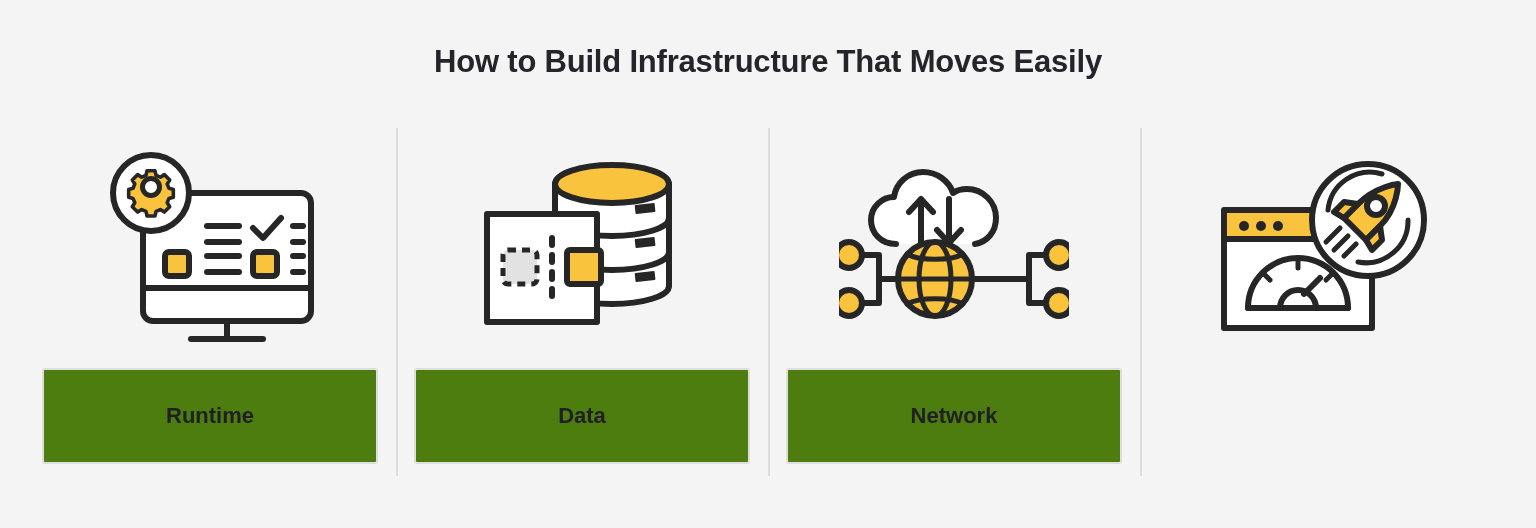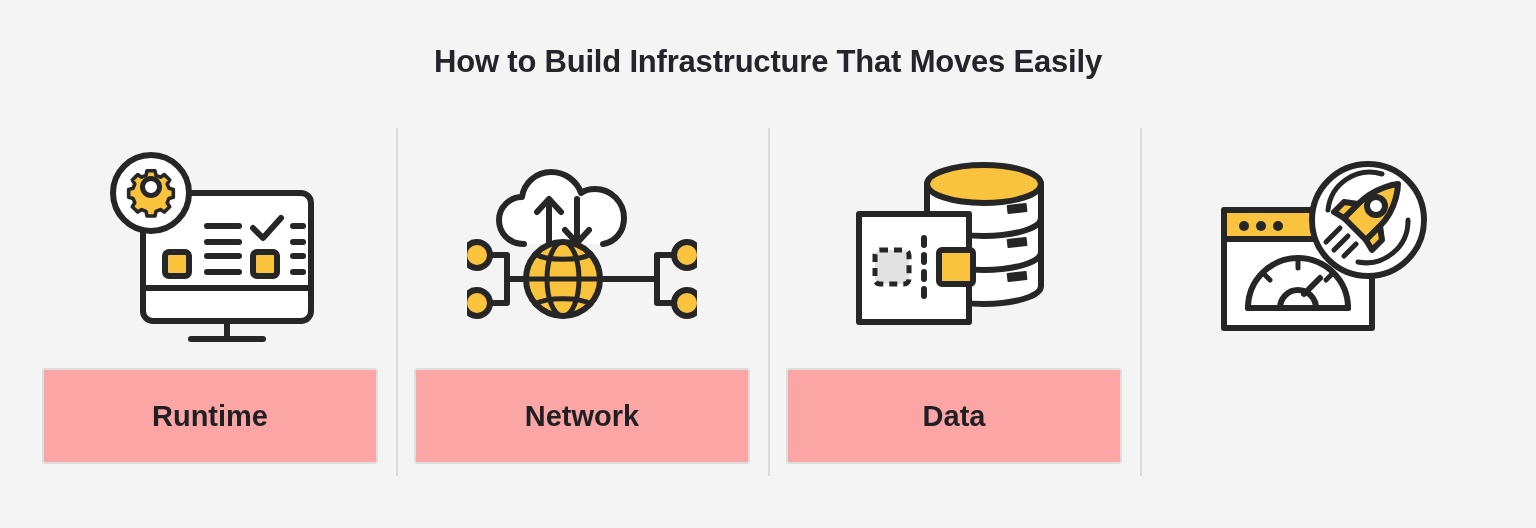--- a/index.html
+++ b/index.html
@@ -74,28 +74,28 @@
     width: 100%;
   }
 
   .icon-wrap svg {
     display: block;
   }
 
   .label-box {
     width: 336px;
     height: 96px;
-    background: #fca5a5;
+    background: #4d7c0f;
     border: 2px solid #dedede;
     border-radius: 3px;
     box-sizing: border-box;
     display: flex;
     align-items: center;
     justify-content: center;
-    font-size: 29px;
+    font-size: 22px;
     font-weight: bold;
     color: #1f1f24;
   }
 </style>
 </head>
 <body>
 
 <div class="infographic">
 
   <div class="title">How to Build Infrastructure That Moves Easily</div>
@@ -134,20 +134,55 @@
           </g>
         </svg>
       </div>
       <div class="label-box">
         <span>Runtime</span>
       </div>
     </div>
 
     <div class="column">
       <div class="icon-wrap">
+        <svg width="210" height="185" viewBox="0 0 210 185">
+          <g stroke="#262626" stroke-width="6" stroke-linecap="round" stroke-linejoin="round">
+
+            <path d="M 78,28 L 78,130 C 78,140 104,148 135,148 C 166,148 192,140 192,130 L 192,28 Z" fill="#ffffff"></path>
+
+            <path d="M 78,62 C 78,72 104,80 135,80 C 166,80 192,72 192,62" fill="none"></path>
+            <path d="M 78,96 C 78,106 104,114 135,114 C 166,114 192,106 192,96" fill="none"></path>
+
+            <ellipse cx="135" cy="28" rx="57" ry="19" fill="#f9c33e"></ellipse>
+          </g>
+
+          <g fill="#262626">
+            <rect x="158" y="48" width="20" height="9" rx="1" transform="rotate(-6 168 52)"></rect>
+            <rect x="158" y="82" width="20" height="9" rx="1" transform="rotate(-6 168 86)"></rect>
+            <rect x="158" y="116" width="20" height="9" rx="1" transform="rotate(-6 168 120)"></rect>
+          </g>
+
+          <g>
+            <rect x="10" y="58" width="110" height="108" fill="#ffffff" stroke="#262626" stroke-width="6" stroke-linejoin="round"></rect>
+
+            <rect x="26" y="94" width="34" height="34" rx="5" fill="#e2e2e2" stroke="#262626" stroke-width="5" stroke-dasharray="8 6"></rect>
+
+            <line x1="75" y1="82" x2="75" y2="142" stroke="#262626" stroke-width="6" stroke-linecap="round" stroke-dasharray="7 10"></line>
+
+            <rect x="90" y="94" width="34" height="34" rx="3" fill="#f9c33e" stroke="#262626" stroke-width="6"></rect>
+          </g>
+        </svg>
+      </div>
+      <div class="label-box">
+        <span>Data</span>
+      </div>
+    </div>
+
+    <div class="column">
+      <div class="icon-wrap">
         <svg width="230" height="165" viewBox="0 0 230 165">
 
           <path d="M 57,78 C 42,78 32,67 32,54 C 32,41 43,31 55,31 C 57,17 69,6 84,6
                    C 98,6 110,15 114,27 C 118,24 123,23 128,23 C 144,23 157,36 157,52
                    C 157,66 148,76 136,78" fill="#ffffff" stroke="#262626" stroke-width="6" stroke-linecap="round" stroke-linejoin="round"></path>
 
           <g stroke="#262626" stroke-width="6" stroke-linecap="round" stroke-linejoin="round" fill="none">
             <line x1="82" y1="78" x2="82" y2="34"></line>
             <polyline points="70,46 82,33 94,46"></polyline>
             <line x1="110" y1="33" x2="110" y2="76"></line>
@@ -176,55 +211,20 @@
             <path d="M 210,89 L 190,89 L 190,113 L 136,113 M 190,113 L 190,137 L 210,137"></path>
           </g>
           <g>
             <circle cx="220" cy="89" r="13" fill="#f9c33e" stroke="#262626" stroke-width="6"></circle>
             <circle cx="220" cy="137" r="13" fill="#f9c33e" stroke="#262626" stroke-width="6"></circle>
           </g>
         </svg>
       </div>
       <div class="label-box">
         <span>Network</span>
-      </div>
-    </div>
-
-    <div class="column">
-      <div class="icon-wrap">
-        <svg width="210" height="185" viewBox="0 0 210 185">
-          <g stroke="#262626" stroke-width="6" stroke-linecap="round" stroke-linejoin="round">
-
-            <path d="M 78,28 L 78,130 C 78,140 104,148 135,148 C 166,148 192,140 192,130 L 192,28 Z" fill="#ffffff"></path>
-
-            <path d="M 78,62 C 78,72 104,80 135,80 C 166,80 192,72 192,62" fill="none"></path>
-            <path d="M 78,96 C 78,106 104,114 135,114 C 166,114 192,106 192,96" fill="none"></path>
-
-            <ellipse cx="135" cy="28" rx="57" ry="19" fill="#f9c33e"></ellipse>
-          </g>
-
-          <g fill="#262626">
-            <rect x="158" y="48" width="20" height="9" rx="1" transform="rotate(-6 168 52)"></rect>
-            <rect x="158" y="82" width="20" height="9" rx="1" transform="rotate(-6 168 86)"></rect>
-            <rect x="158" y="116" width="20" height="9" rx="1" transform="rotate(-6 168 120)"></rect>
-          </g>
-
-          <g>
-            <rect x="10" y="58" width="110" height="108" fill="#ffffff" stroke="#262626" stroke-width="6" stroke-linejoin="round"></rect>
-
-            <rect x="26" y="94" width="34" height="34" rx="5" fill="#e2e2e2" stroke="#262626" stroke-width="5" stroke-dasharray="8 6"></rect>
-
-            <line x1="75" y1="82" x2="75" y2="142" stroke="#262626" stroke-width="6" stroke-linecap="round" stroke-dasharray="7 10"></line>
-
-            <rect x="90" y="94" width="34" height="34" rx="3" fill="#f9c33e" stroke="#262626" stroke-width="6"></rect>
-          </g>
-        </svg>
-      </div>
-      <div class="label-box">
-        <span>Data</span>
       </div>
     </div>
 
     <div class="column">
       <div class="icon-wrap">
         <svg width="220" height="180" viewBox="0 0 220 180">
 
           <g>
             <rect x="8" y="52" width="148" height="118" fill="#ffffff" stroke="#262626" stroke-width="6" stroke-linejoin="round"></rect>
             <rect x="11" y="55" width="142" height="26" fill="#f9c33e"></rect>

